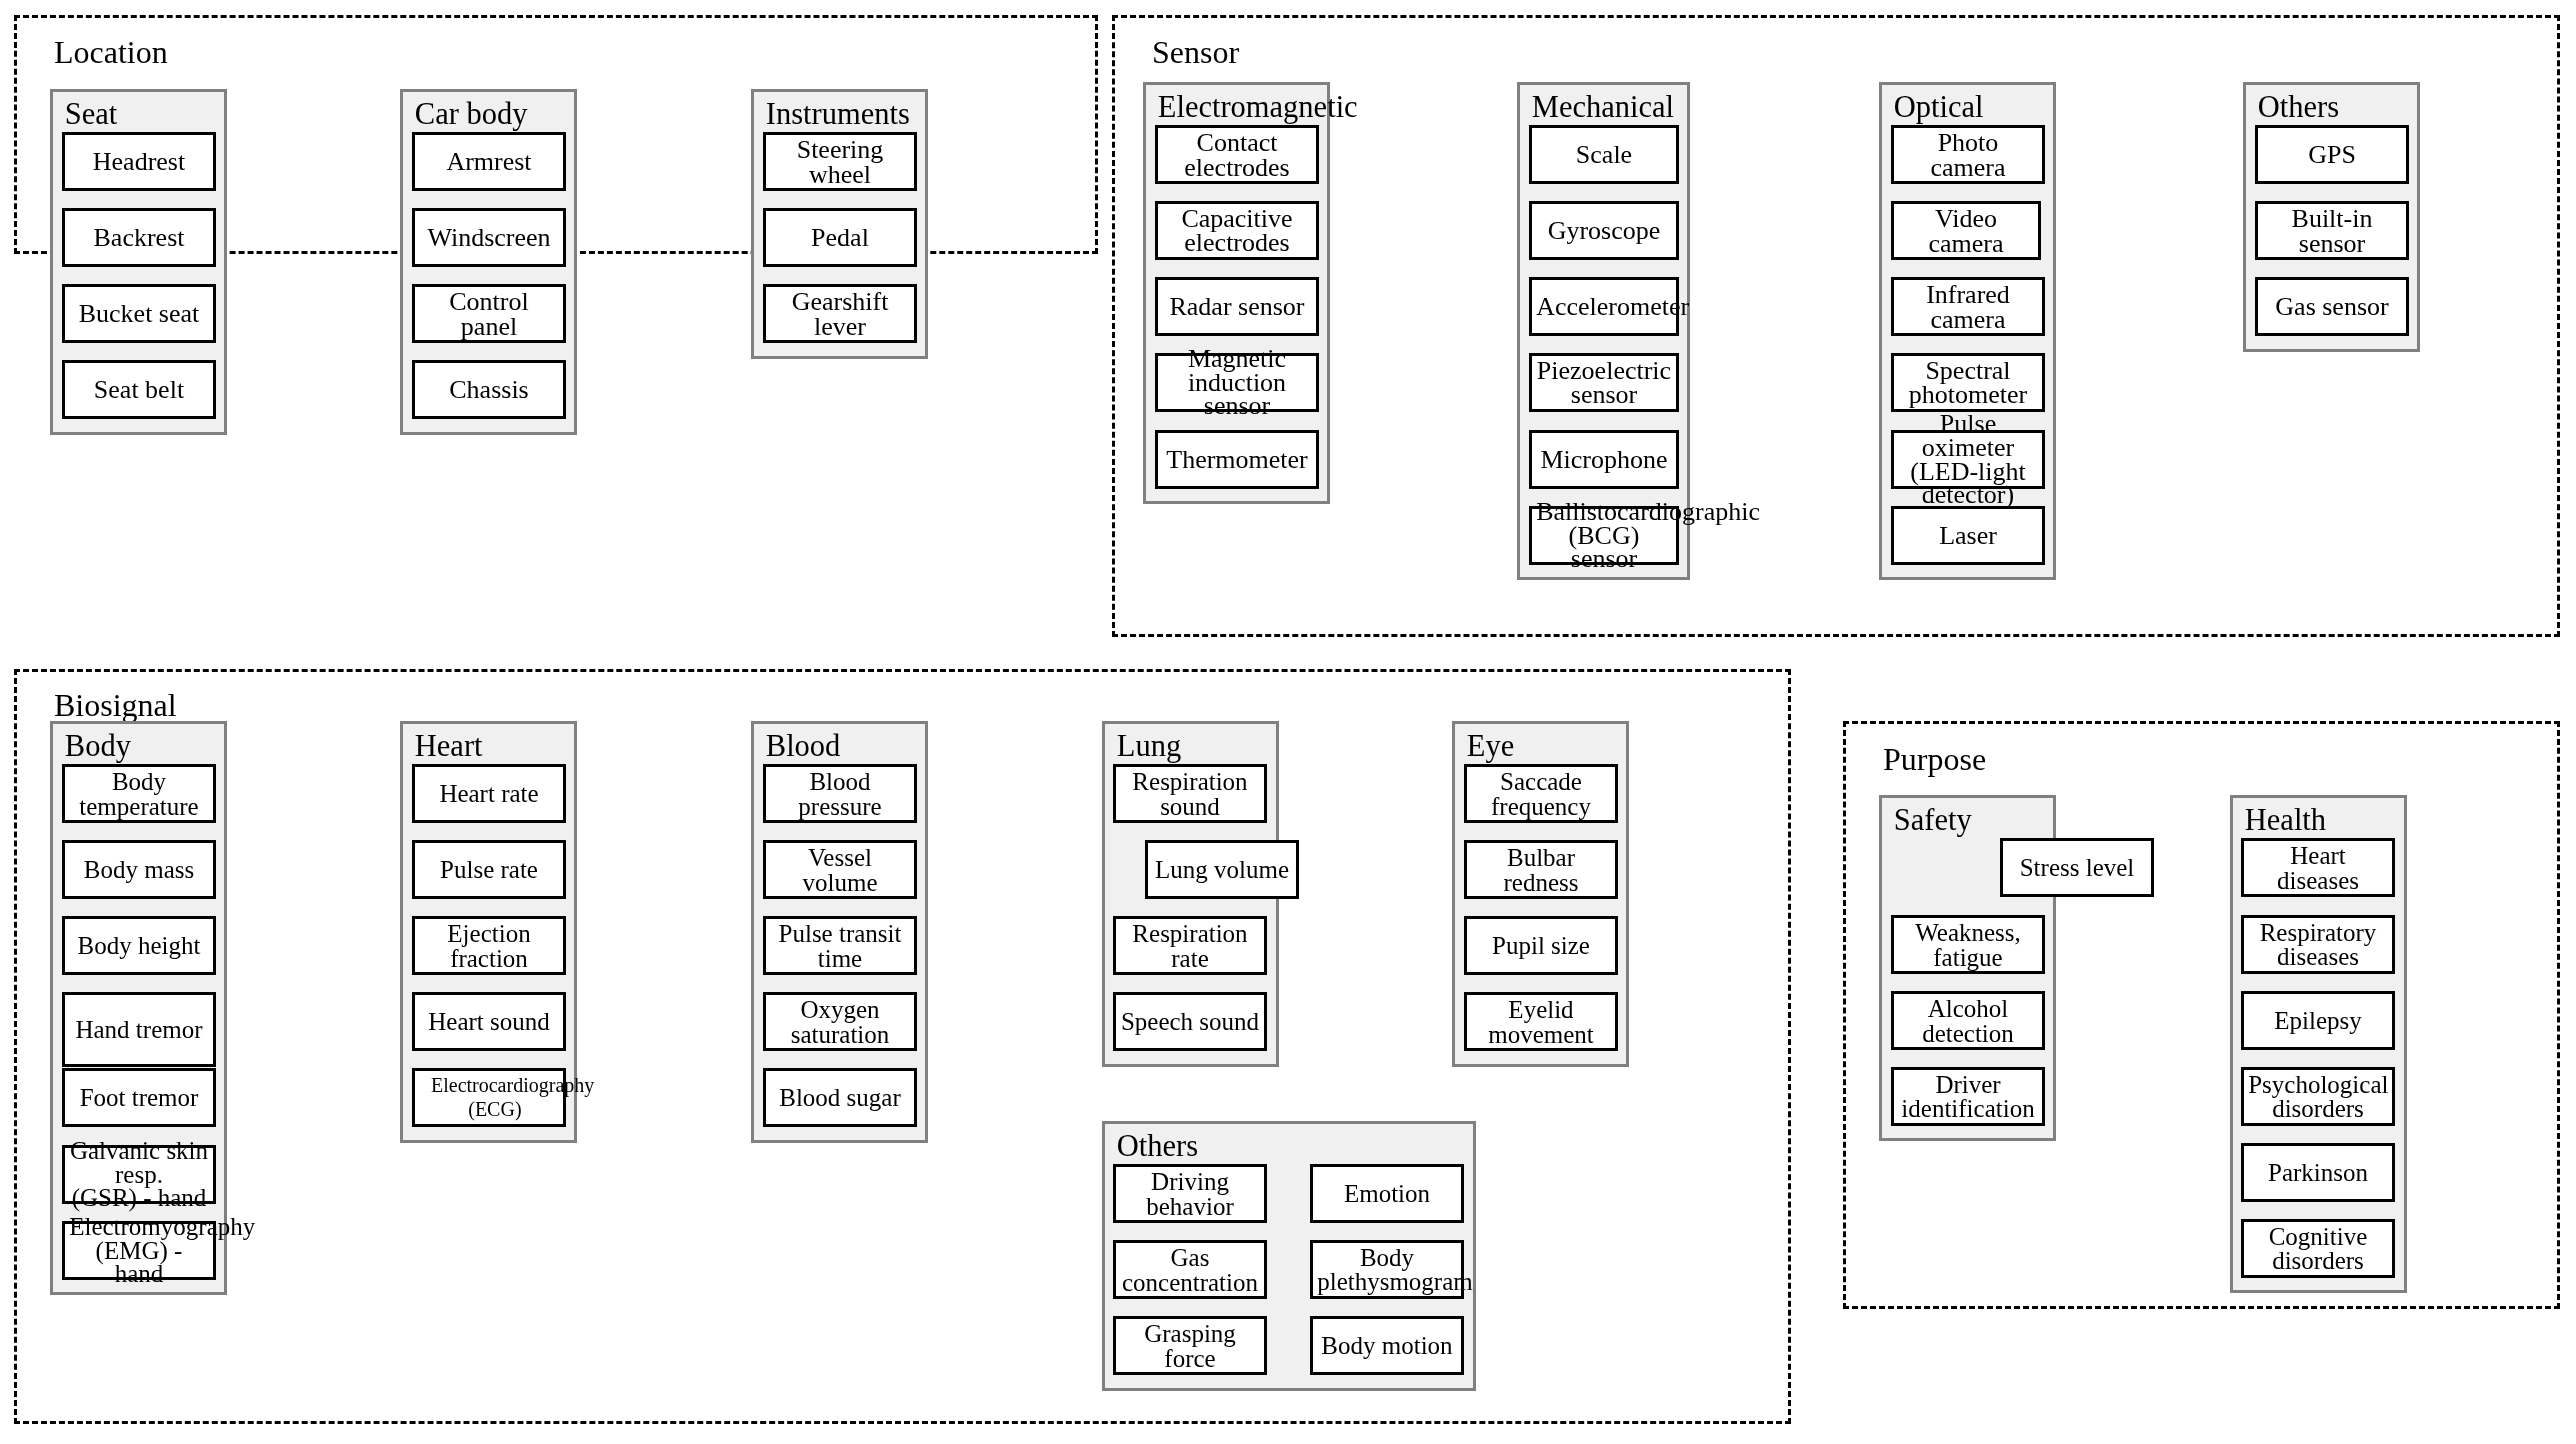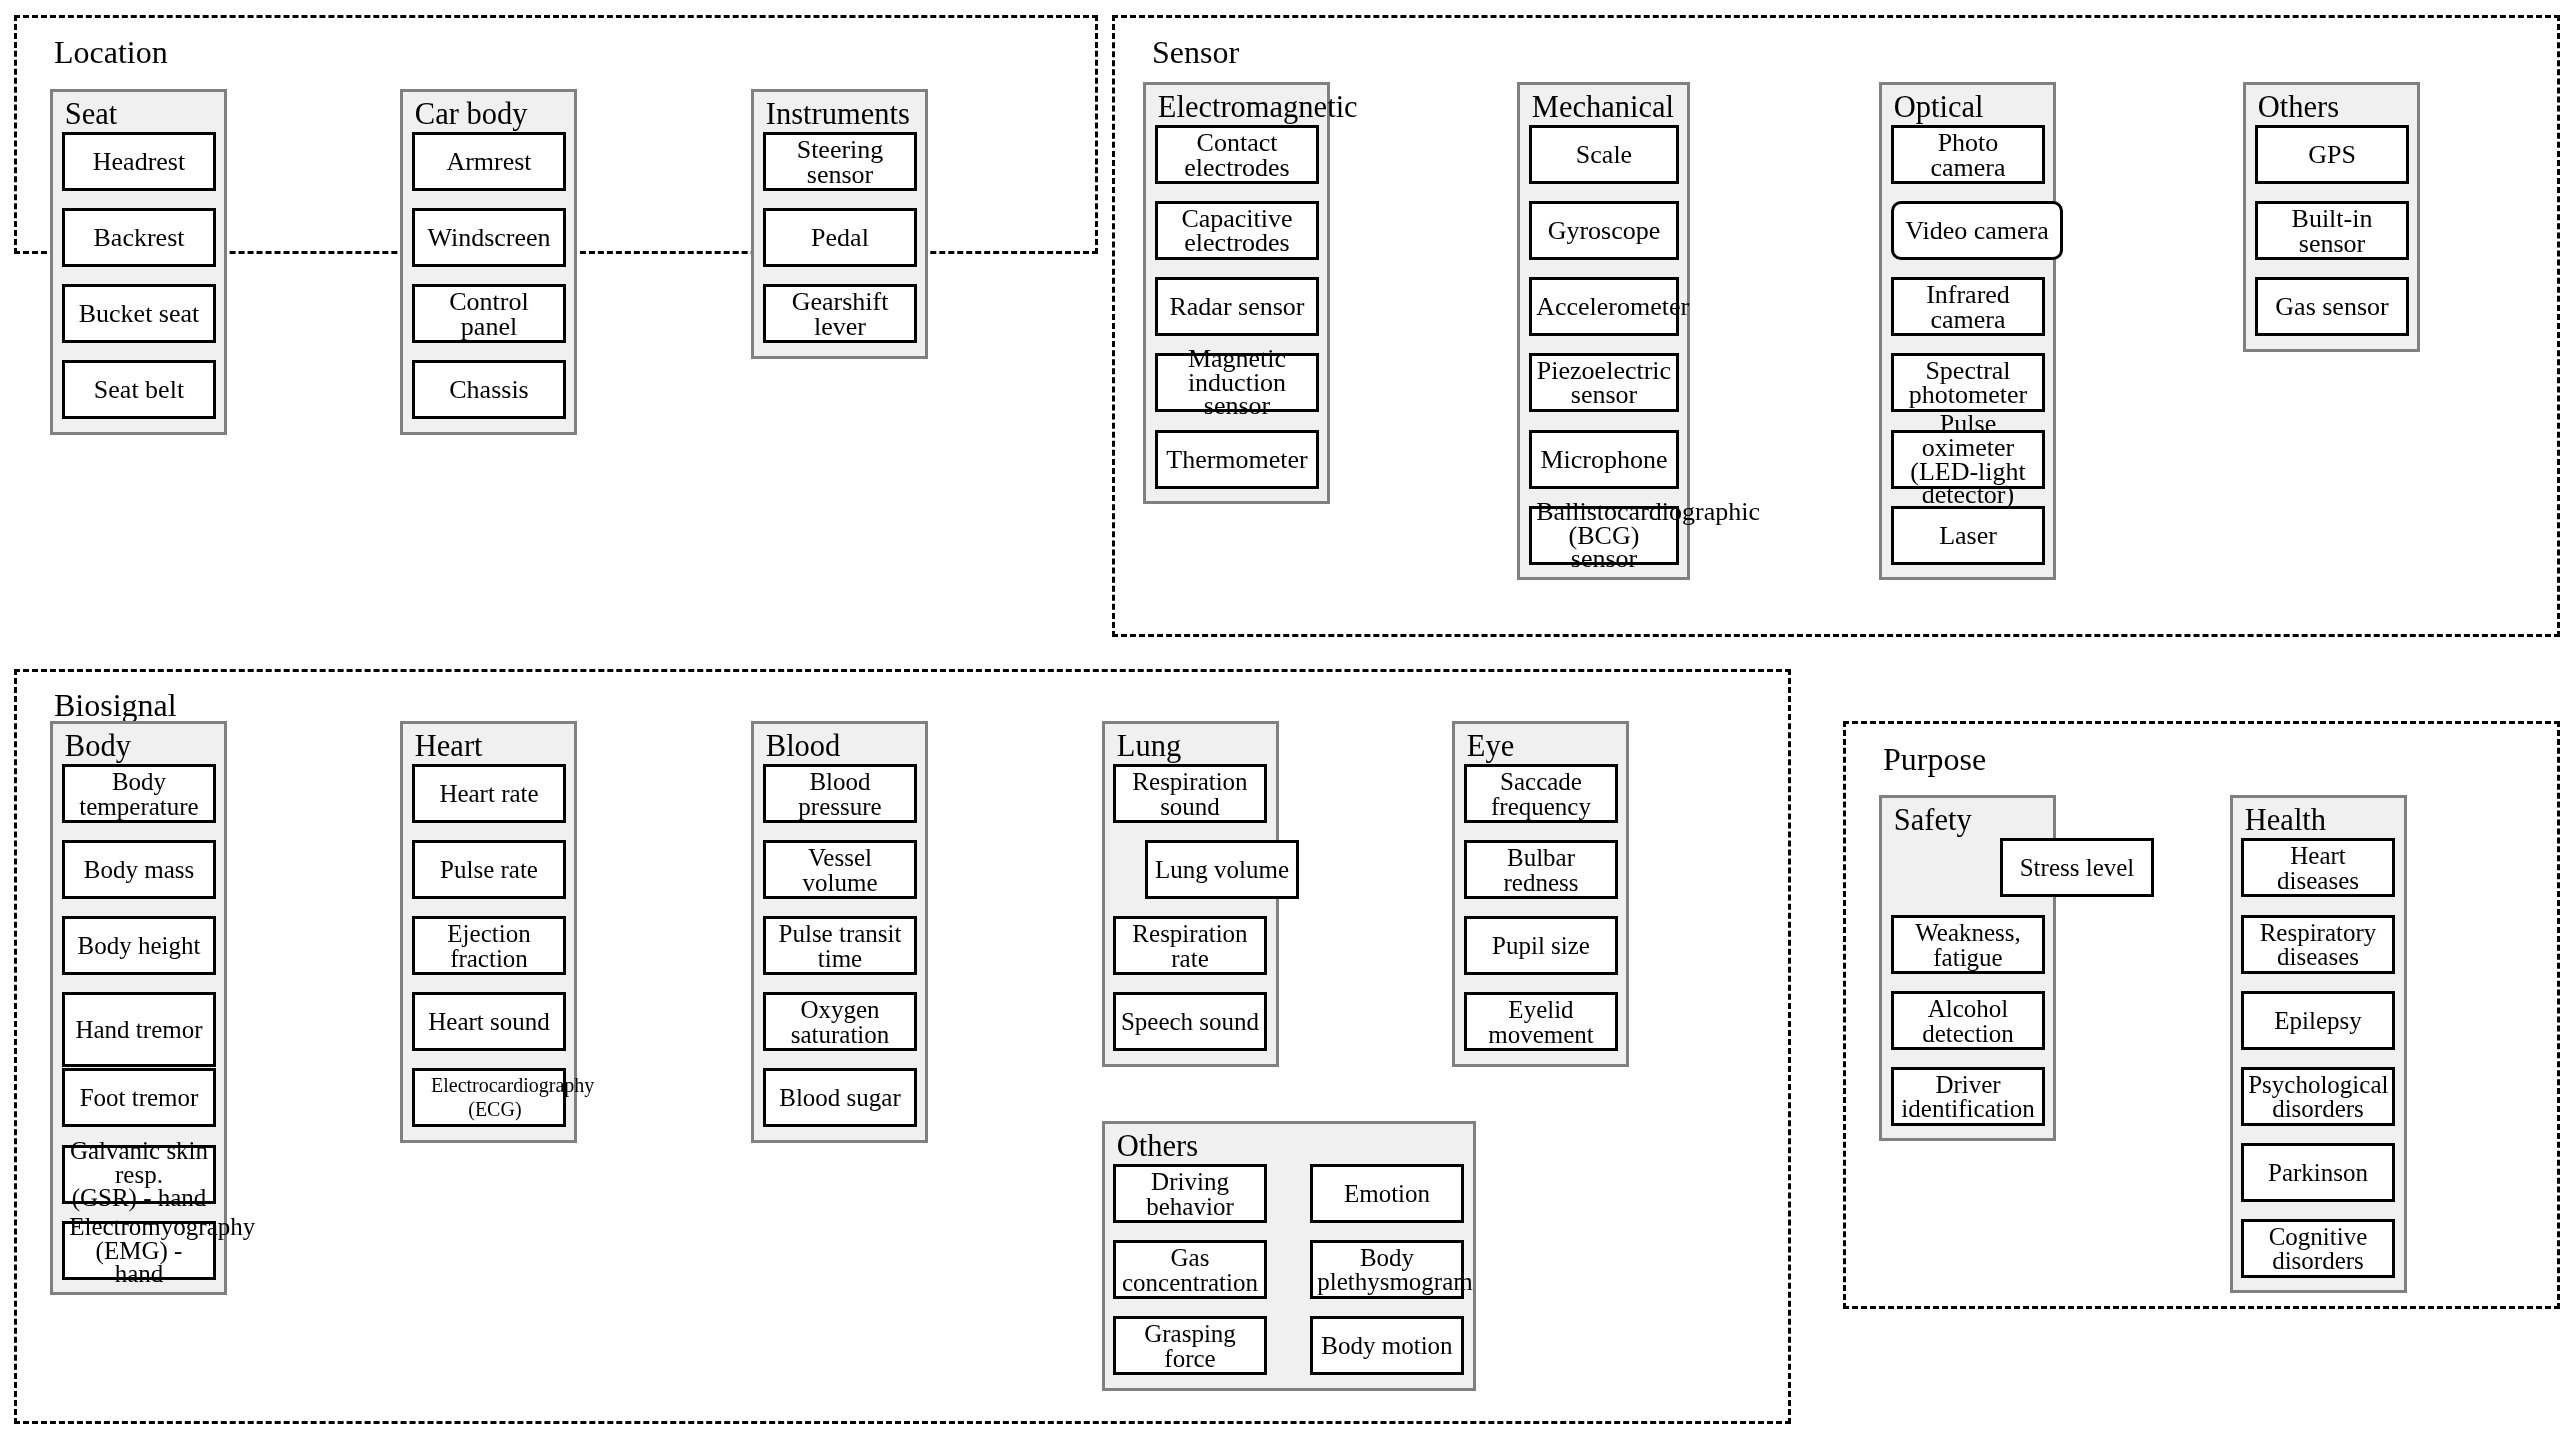--- a/index.html
+++ b/index.html
@@ -91,21 +91,21 @@
 <div class="item" style="left:412px;top:284px;width:154px;height:59px;">
     <span>Control panel</span>
   </div>
 <div class="item" style="left:412px;top:360px;width:154px;height:59px;">
     <span>Chassis</span>
   </div>
 <div class="group" style="left:751px;top:89px;width:177px;height:270px;">
     <div class="group-title">Instruments</div>
   </div>
 <div class="item" style="left:763px;top:132px;width:154px;height:59px;">
-    <span>Steering sensor</span>
+    <span>Steering wheel</span>
   </div>
 <div class="item" style="left:763px;top:208px;width:154px;height:59px;">
     <span>Pedal</span>
   </div>
 <div class="item" style="left:763px;top:284px;width:154px;height:59px;">
     <span>Gearshift lever</span>
   </div>
 <div class="section" style="left:1112px;top:15.2px;width:1448px;height:622px;"></div>
 <div class="section-title" style="left:1152px;top:36px;">Sensor</div>
 <div class="group" style="left:1143px;top:82px;width:187px;height:422px;">
@@ -146,21 +146,21 @@
   </div>
 <div class="item two" style="left:1529px;top:506px;width:150px;height:59px;font-size:26px;">
     <span>Ballistocardiographic<br>(BCG) sensor</span>
   </div>
 <div class="group" style="left:1879px;top:82px;width:177px;height:498px;">
     <div class="group-title">Optical</div>
   </div>
 <div class="item" style="left:1891px;top:125px;width:154px;height:59px;font-size:26px;">
     <span>Photo camera</span>
   </div>
-<div class="item" style="left:1891px;top:201px;width:172px;height:59px;font-size:26px;border-radius:10px;">
+<div class="item" style="left:1891px;top:201px;width:150px;height:59px;font-size:26px;">
     <span>Video camera</span>
   </div>
 <div class="item" style="left:1891px;top:277px;width:154px;height:59px;font-size:26px;">
     <span>Infrared camera</span>
   </div>
 <div class="item two" style="left:1891px;top:353px;width:154px;height:59px;font-size:26px;">
     <span>Spectral<br>photometer</span>
   </div>
 <div class="item two" style="left:1891px;top:430px;width:154px;height:59px;font-size:26px;">
     <span>Pulse oximeter<br>(LED-light detector)</span>

